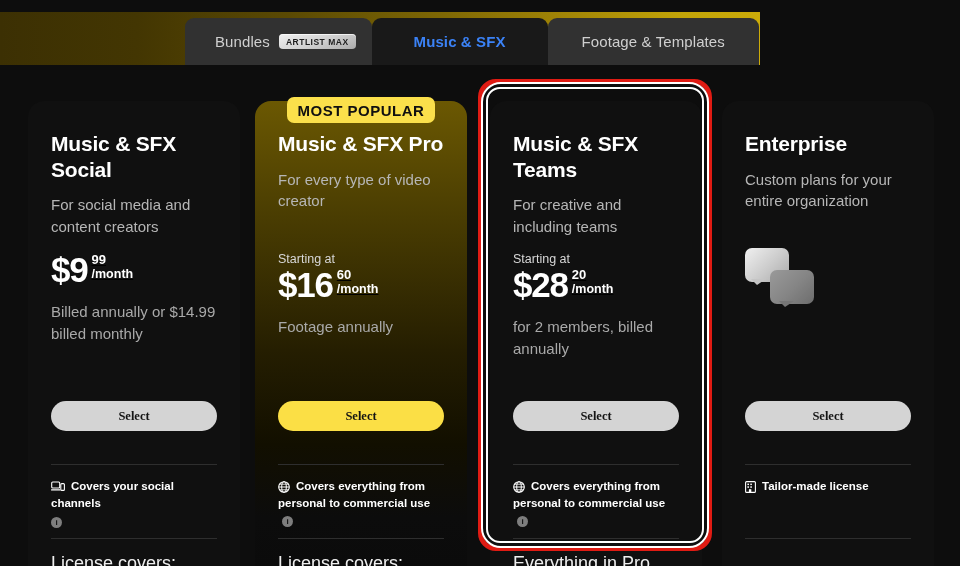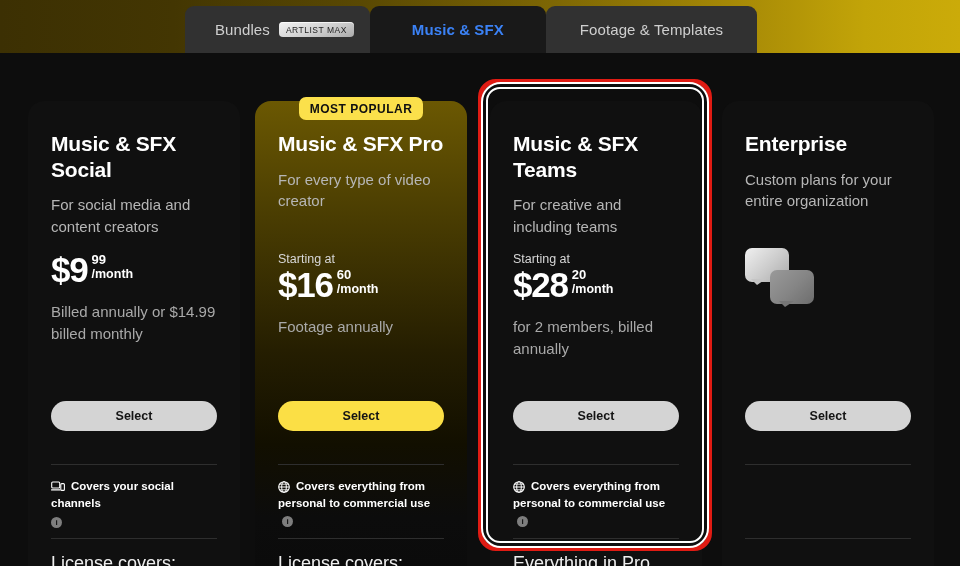--- a/index.html
+++ b/index.html
@@ -6,35 +6,35 @@
   html,body{
     width:960px; height:566px; overflow:hidden;
     background:#0b0b0b;
     font-family:"Liberation Sans", sans-serif;
     -webkit-font-smoothing:antialiased;
   }
   #root{ position:relative; width:960px; height:566px; background:#0d0d0d; overflow:hidden; }
 
   
   .header{
-    position:absolute; left:0; top:0; width:960px; height:53px;
+    position:absolute; left:0; top:12px; width:760px; height:53px;
     background:linear-gradient(90deg,#3c3003 0%,#433602 18%,#5a4903 38%,#7e6704 58%,#a58806 76%,#c2a408 90%,#cbab09 100%);
   }
   .tabs{ position:absolute; left:185px; top:3px; display:flex; align-items:flex-end; height:50px; }
   .tab{
     height:47px; display:flex; align-items:center; justify-content:center; gap:9px;
     padding:0 22px; border-radius:9px 9px 0 0;
     color:#cfcfcf; font-size:15px; letter-spacing:.1px;
     background:#313131; cursor:pointer; position:relative;
   }
   .tab.t1{ padding-left:30px; padding-right:16px; }
   .tab.active{ background:#191919; color:#3b82f6; font-weight:bold; padding:0 42px; }
   .tab.t3{ padding:0 34px; }
   .badge{
-    font-size:8.5px; font-weight:normal; letter-spacing:.5px; color:#1d1d1d;
+    font-size:8.5px; font-weight:bold; letter-spacing:.5px; color:#1d1d1d;
     background:linear-gradient(160deg,#f2f2f2 0%,#cfcfcf 55%,#ababab 100%);
     border-radius:4px; padding:3.5px 7px 3px; line-height:1;
     box-shadow:inset 0 1px 0 rgba(255,255,255,.7);
   }
 
   
   .cards{ position:absolute; left:0; top:53px; width:960px; height:513px; }
   .card{
     position:absolute; top:48px; width:212px; height:520px;
     background:#101010; border-radius:16px; padding:30px 23px 0;
@@ -42,52 +42,52 @@
   }
   .card.c1{ left:28px; }
   .card.c2{ left:255px; background:linear-gradient(180deg,#6b5802 0%,#4a3d02 22%,#251e01 48%,#120f00 66%,#0c0c0c 80%,#0a0a0a 100%); }
   .card.c3{ left:490px; background:#101010; }
   .card.c4{ left:722px; }
 
   .pop{
     position:absolute; left:255px; top:44px; width:212px; display:flex; justify-content:center; z-index:5;
   }
   .pop span{
-    background:#fbe04b; color:#101010; font-size:12px; font-weight:bold; letter-spacing:.5px;
+    background:#fbe04b; color:#101010; font-size:15px; font-weight:bold; letter-spacing:.5px;
     border-radius:7px; padding:6px 11px 5px; line-height:1;
   }
 
   .plan-title{ color:#fff; font-size:21px; font-weight:bold; line-height:1.22; letter-spacing:-.2px; }
   .plan-sub{ color:#b6b6b6; font-size:15px; line-height:1.45; margin-top:12px; max-width:180px; }
 
   .price-wrap{ position:absolute; left:23px; right:23px; top:151px; }
   .starting{ color:#d7d7d7; font-size:12.5px; margin-bottom:1px; }
   .price-row{ display:flex; align-items:flex-start; }
   .amount{ color:#fff; font-size:35px; font-weight:bold; letter-spacing:-1.2px; line-height:1; }
-  .pr-right{ margin-left:4px; padding-top:1px; }
+  .pr-right{ margin-left:4px; padding-top:1px;text-decoration:underline; }
   .cents{ color:#fff; font-size:13px; font-weight:bold; line-height:1; display:block; }
   .permonth{ color:#fff; font-size:12.5px; font-weight:bold; line-height:1.15; display:block; margin-top:1px; }
   .billed{ color:#a9a9a9; font-size:15px; line-height:1.45; margin-top:14px; max-width:190px; }
 
   .chat-icon{ position:absolute; left:23px; top:147px; width:72px; height:62px; }
   .bub{ position:absolute; border-radius:7px; }
   .bub.b1{ left:0; top:0; width:44px; height:34px;
     background:linear-gradient(135deg,#f0f0f0 0%,#cbcbcb 55%,#a9a9a9 100%); }
   .bub.b1:after{ content:""; position:absolute; left:6px; bottom:-9px; border:6px solid transparent;
     border-top-color:#c5c5c5; border-right-width:9px; }
   .bub.b2{ left:25px; top:22px; width:44px; height:34px;
     background:linear-gradient(135deg,#9a9a9a 0%,#848484 55%,#6d6d6d 100%); }
   .bub.b2:after{ content:""; position:absolute; left:9px; bottom:-9px; border:6px solid transparent;
     border-top-color:#767676; border-right-width:9px; }
 
   .select-btn{
     position:absolute; left:23px; right:23px; top:300px; height:30px;
     border-radius:16px; border:none; cursor:pointer;
     background:#d4d4d4; color:#141414; font-size:12.5px; font-weight:bold;
-    font-family:Liberation Sans, sans-serif;
+    font-family:Liberation Serif, serif;
     display:flex; align-items:center; justify-content:center;
   }
   .select-btn.yellow{ background:#fbdf45; }
 
   .hr{ position:absolute; left:23px; right:23px; height:1px; background:#2e2e2e; }
   .hr.top{ top:363px; }
   .hr.bot{ top:437px; }
 
   .covers{ position:absolute; left:23px; right:23px; top:377px;
     color:#fff; font-size:11.5px; font-weight:bold; line-height:1.5; }
@@ -265,20 +265,32 @@
 
       <div class="chat-icon">
         <div class="bub b1"></div>
         <div class="bub b2"></div>
       </div>
 
       <button class="select-btn">Select</button>
 
       <div class="hr top"></div>
 
+      <div class="covers">
+        <span class="ic">
+          <svg width="11" height="12" viewBox="0 0 11 12">
+            <rect x="0.6" y="0.6" width="9.8" height="10.8" rx="1" fill="none" stroke="#fff" stroke-width="1.1"></rect>
+            <rect x="2.4" y="2.6" width="1.6" height="1.5" fill="#fff"></rect>
+            <rect x="5.3" y="2.6" width="1.6" height="1.5" fill="#fff"></rect>
+            <rect x="2.4" y="5.3" width="1.6" height="1.5" fill="#fff"></rect>
+            <rect x="5.3" y="5.3" width="1.6" height="1.5" fill="#fff"></rect>
+            <rect x="3.9" y="8.2" width="2.4" height="3.2" fill="#fff"></rect>
+          </svg>
+        </span><span>Tailor-made license</span>
+      </div>
 
       <div class="hr bot"></div>
 
     </div>
 
   </div>
 
   <div class="highlight"></div>
 
 </div>

